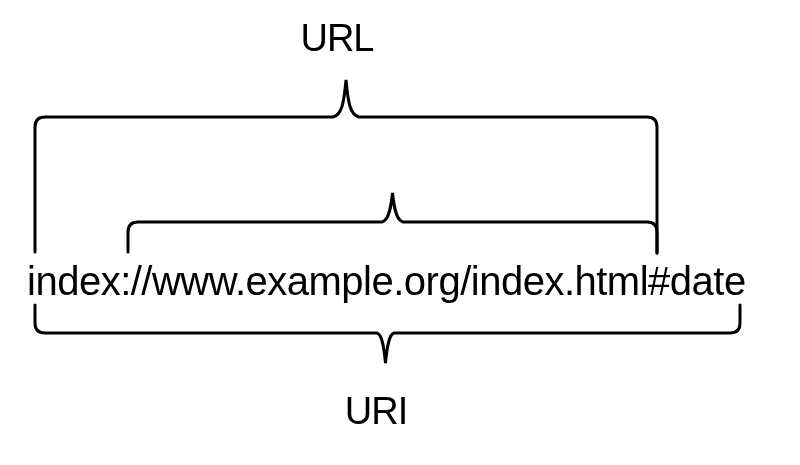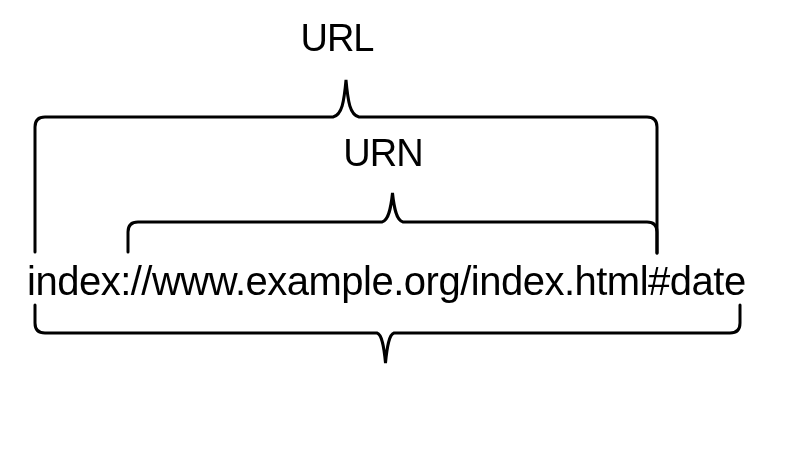--- a/index.html
+++ b/index.html
@@ -86,18 +86,18 @@
              L 377 333
              C 382 334.5 384 347 385.5 363
              C 387 347 389 334.5 394 333
              L 730 333
              Q 740 333 740 323
              L 740 305" stroke="#000000"></path>
   </svg>
 
   <div class="label label-url">URL</div>
 
-  <div class="label label-urn">URN</div>
 
   <div class="uri-string">index://www.example.org/index.html#date</div>
 
+  <div class="label label-uri">URI</div>
 
 </div>
 
 </body></html>

